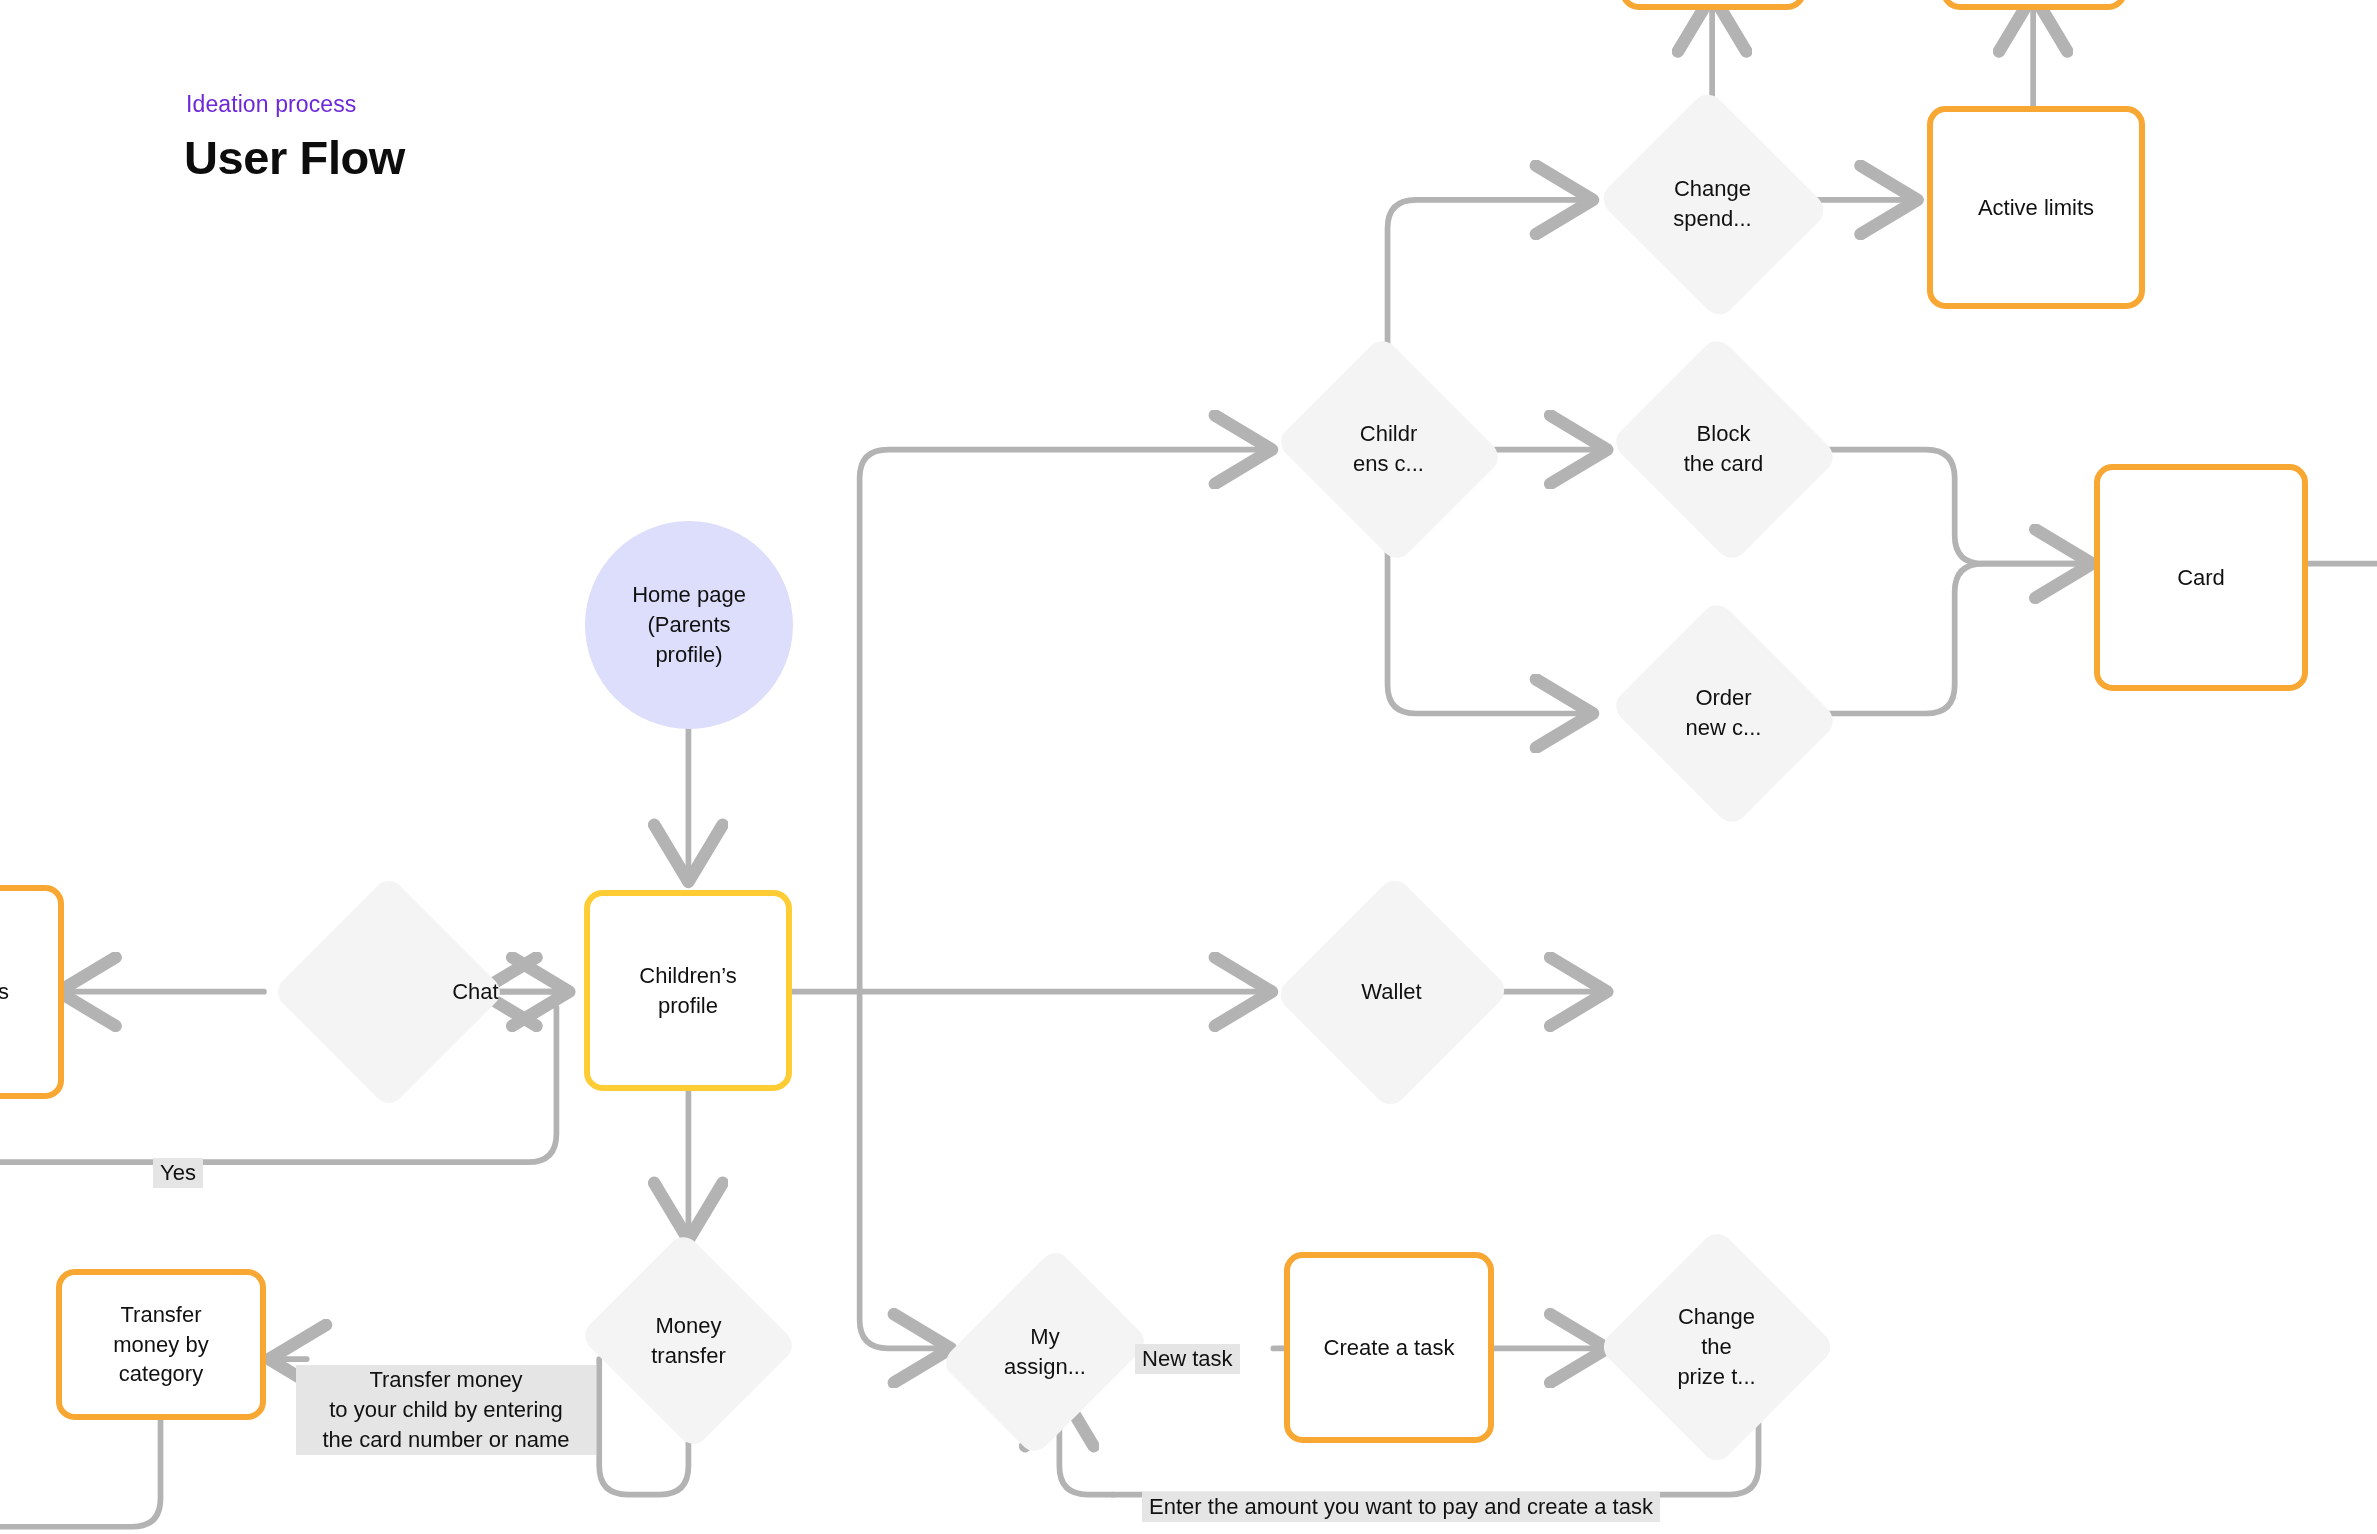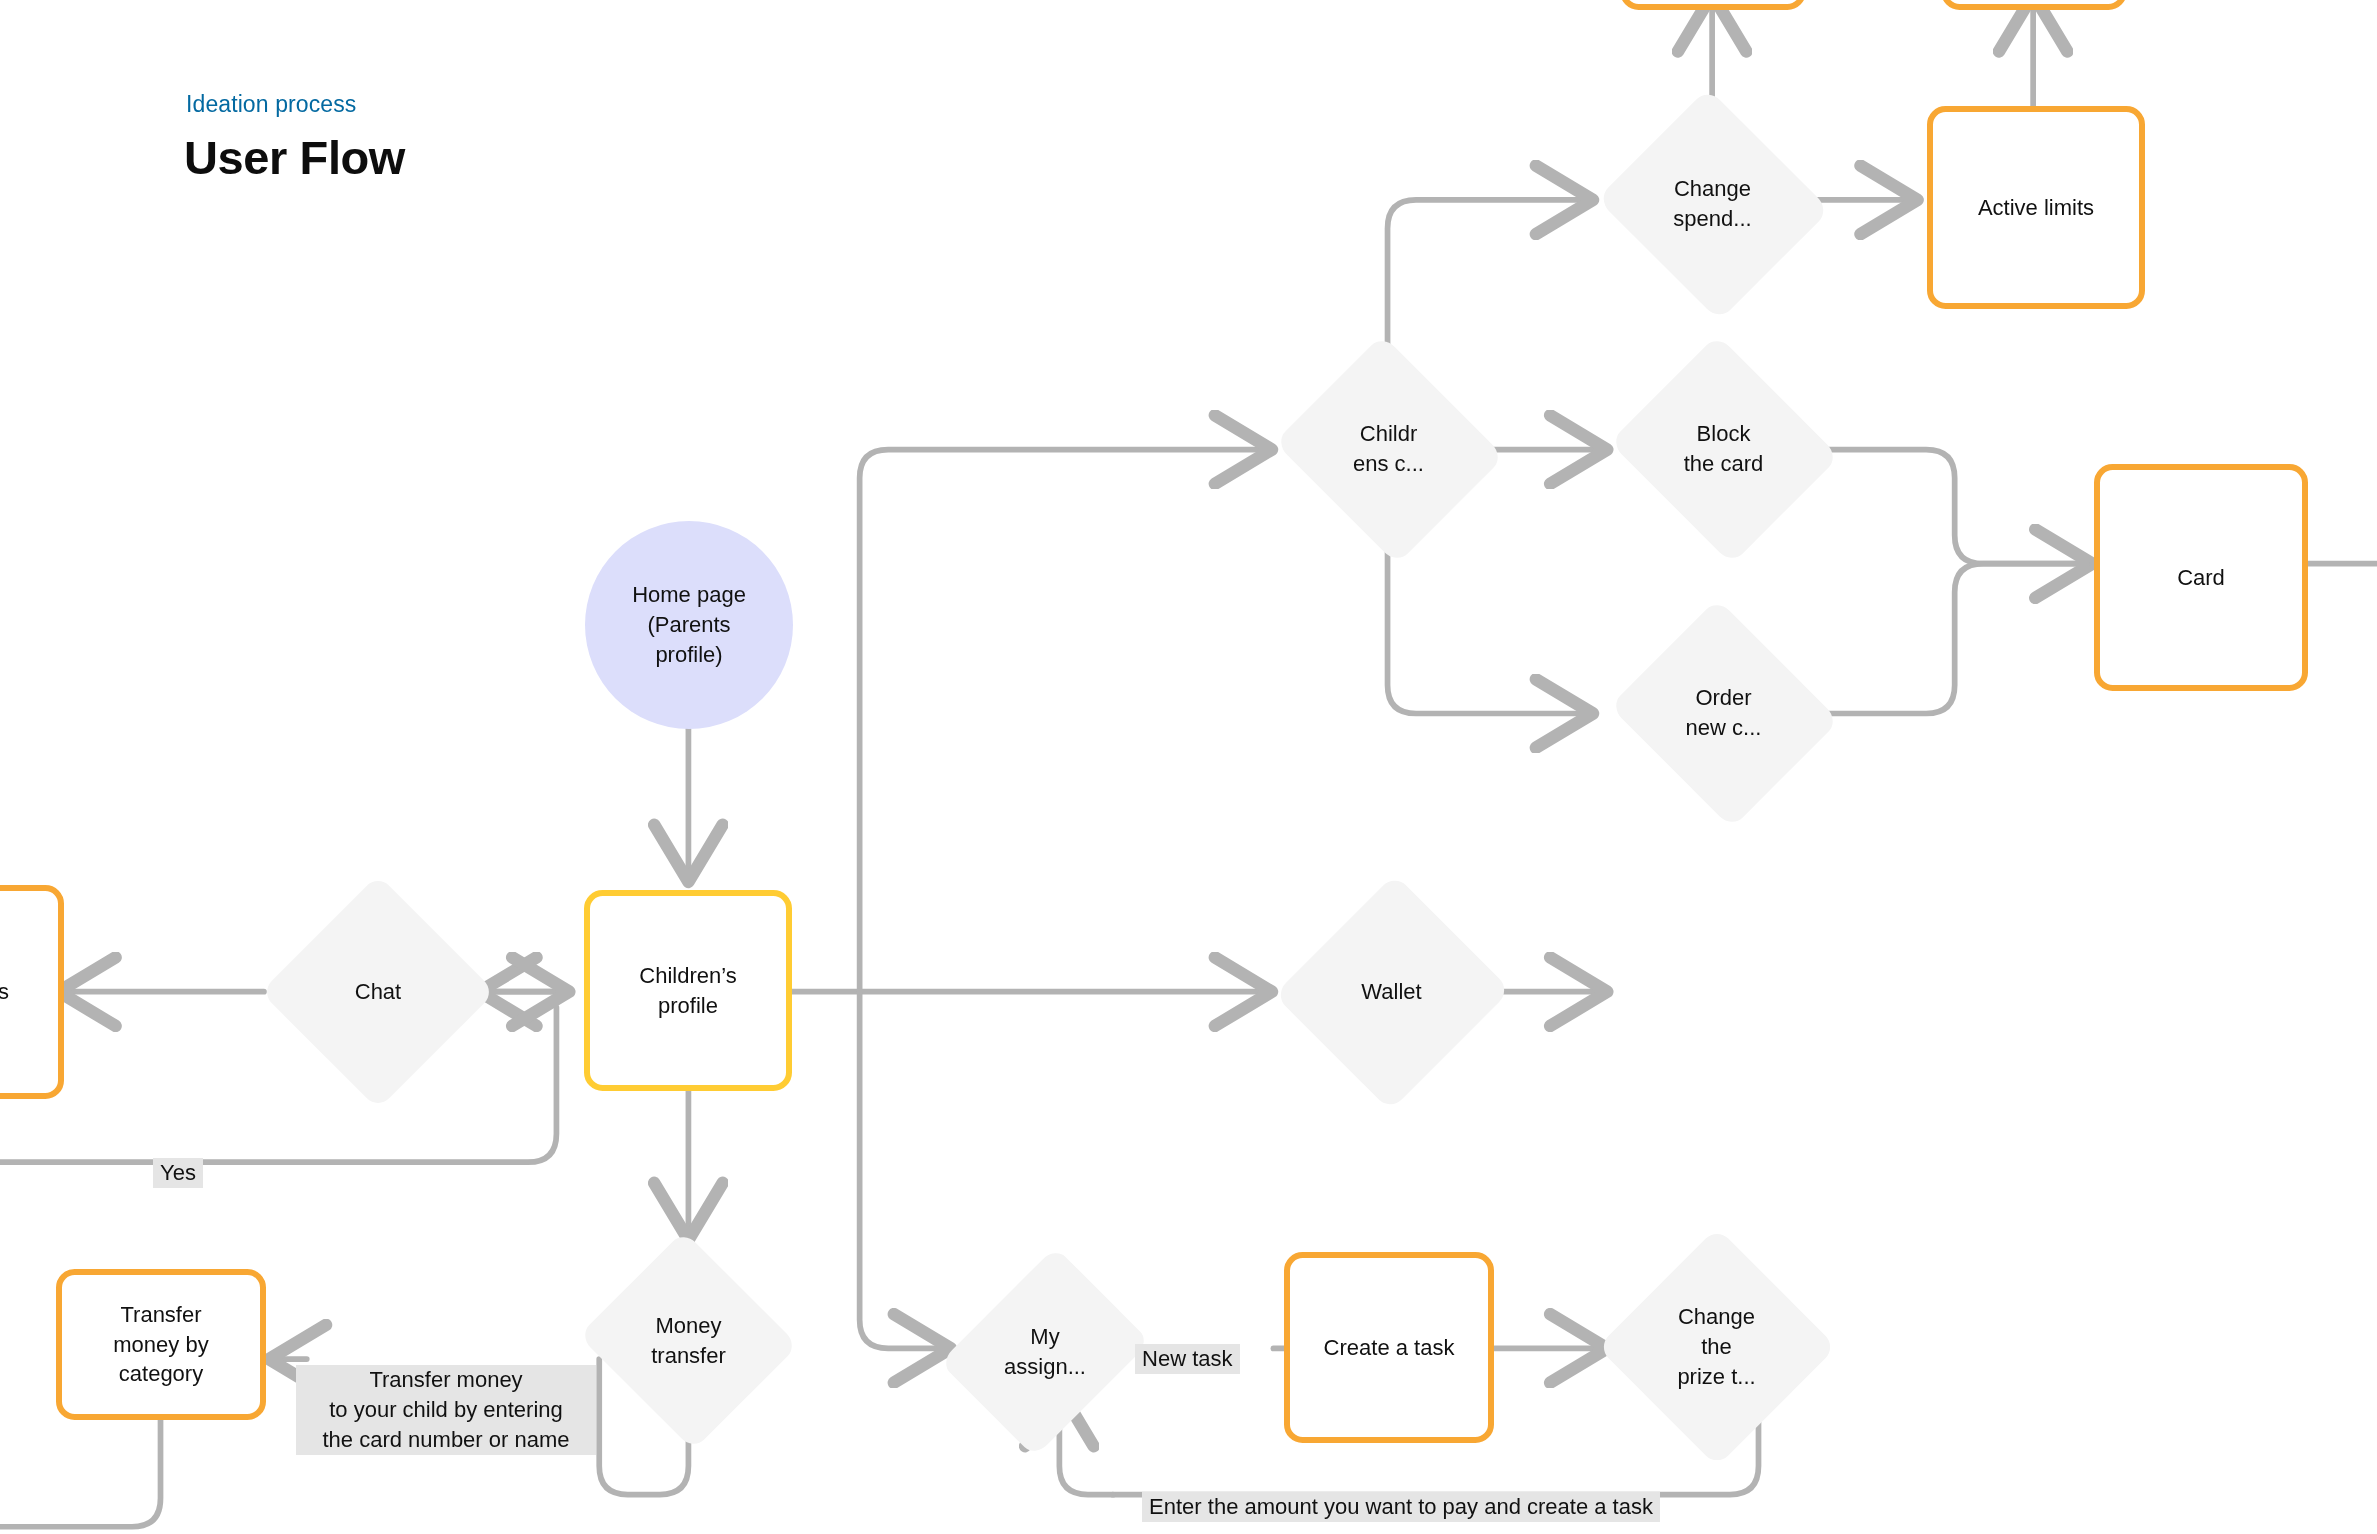--- a/index.html
+++ b/index.html
@@ -26,21 +26,21 @@
     height: 1534px;
     pointer-events: none;
   }
 
   
   .hdr-eyebrow {
     position: absolute;
     left: 186px;
     top: 91px;
     font-size: 23px;
-    color: #0369a1;
+    color: #6d28d9;
     letter-spacing: 0.1px;
     white-space: nowrap;
   }
   .hdr-title {
     position: absolute;
     left: 184px;
     top: 130px;
     font-size: 47px;
     font-weight: bold;
     color: #0d0d0d;
@@ -195,21 +195,21 @@
     <span>Home page</span>
     <span>(Parents</span>
     <span>profile)</span>
   </div>
 
   <div class="node box yellow" style="left:584px; top:890px; width:208px; height:201px; flex-direction:column;">
     <span>Children’s</span>
     <span>profile</span>
   </div>
 
-  <div class="node diamond" style="left:264px; top:874px; width:228px; height:235px;">
+  <div class="node diamond" style="left:275px; top:874px; width:228px; height:235px;justify-content:flex-end;">
     <span class="dshape" style="width:166px; height:166px; margin-left:-83px; margin-top:-83px; transform:rotate(45deg);"></span>
     <span class="dlabel">Chat</span>
   </div>
 
   <div class="node diamond" style="left:1267px; top:342px; width:243px; height:214px; flex-direction:column;">
     <span class="dshape" style="width:157px; height:157px; margin-left:-78px; margin-top:-78px; transform:rotate(45deg) scale(1.10,0.97);"></span>
     <span class="dlabel">Childr</span>
     <span class="dlabel">ens c...</span>
   </div>
 

